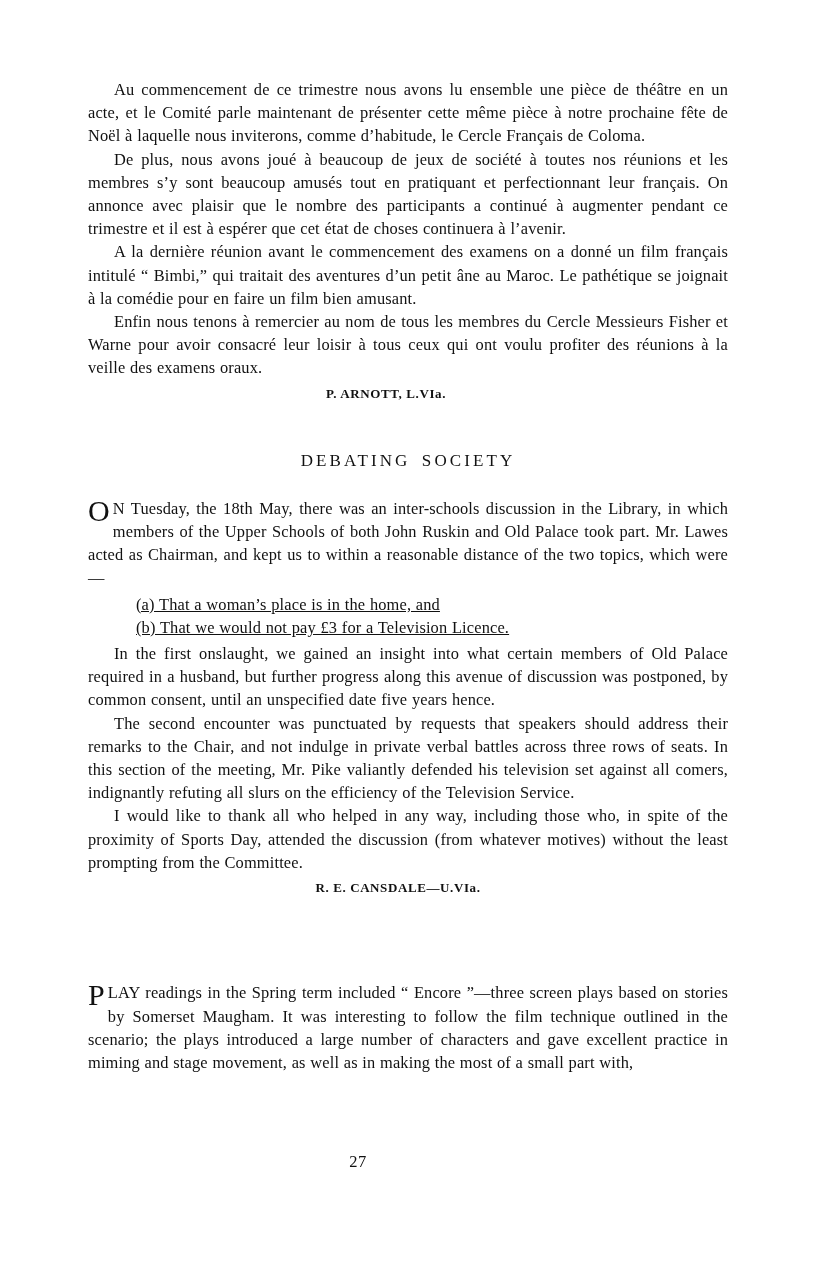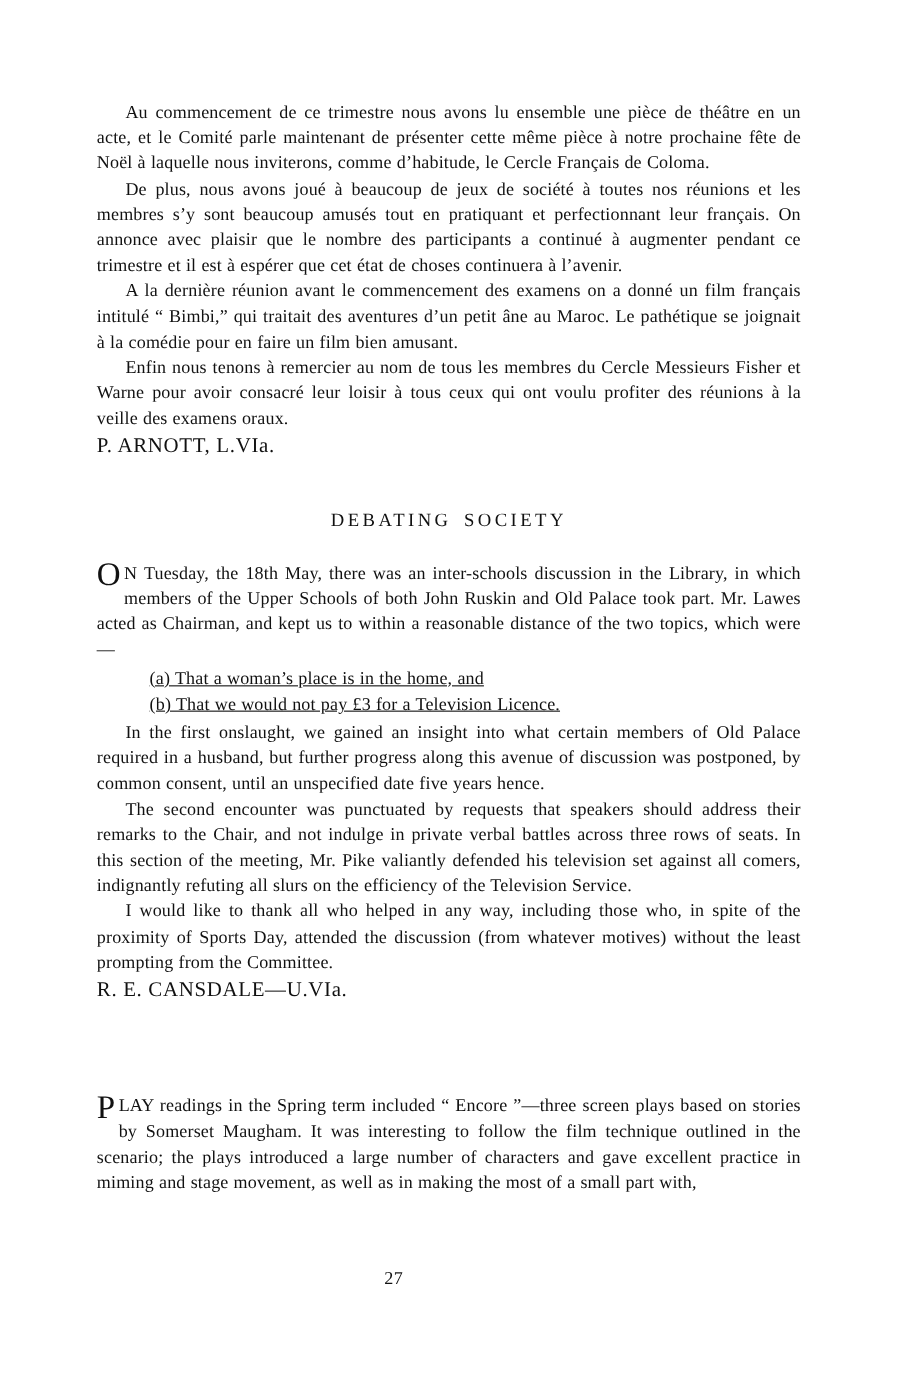--- a/index.html
+++ b/index.html
@@ -11,46 +11,47 @@
     width: 816px;
     height: 1271px;
     font-family: "Liberation Serif", serif;
     color: #111111;
     position: relative;
     overflow: hidden;
   }
   .page {
     position: absolute;
     left: 0;
-    top: 12px;
+    top: 0;
     width: 816px;
     height: 1012px;
     box-sizing: border-box;
     padding: 78px 88px 28px 88px;
   }
   .content {
     width: 640px;
   }
   p.para {
     margin: 0;
     font-size: 16.4px;
     line-height: 23.2px;
     text-align: justify;
     text-indent: 26px;
     letter-spacing: 0.15px;
     word-spacing: 0.4px;
     hyphens: none;
   }
   .sig {
     margin: 0;
-    font-size: 19px;
+    font-size: 13px;
     line-height: 23.2px;
-    text-align: left;
+    text-align: center;
     padding-right: 44px;
     letter-spacing: 0.6px;
+    font-weight: bold;
   }
   .sig.sig2 {
     padding-right: 20px;
   }
   h2.section-title {
     margin: 0;
     font-size: 17px;
     font-weight: normal;
     text-align: center;
     letter-spacing: 3.1px;

